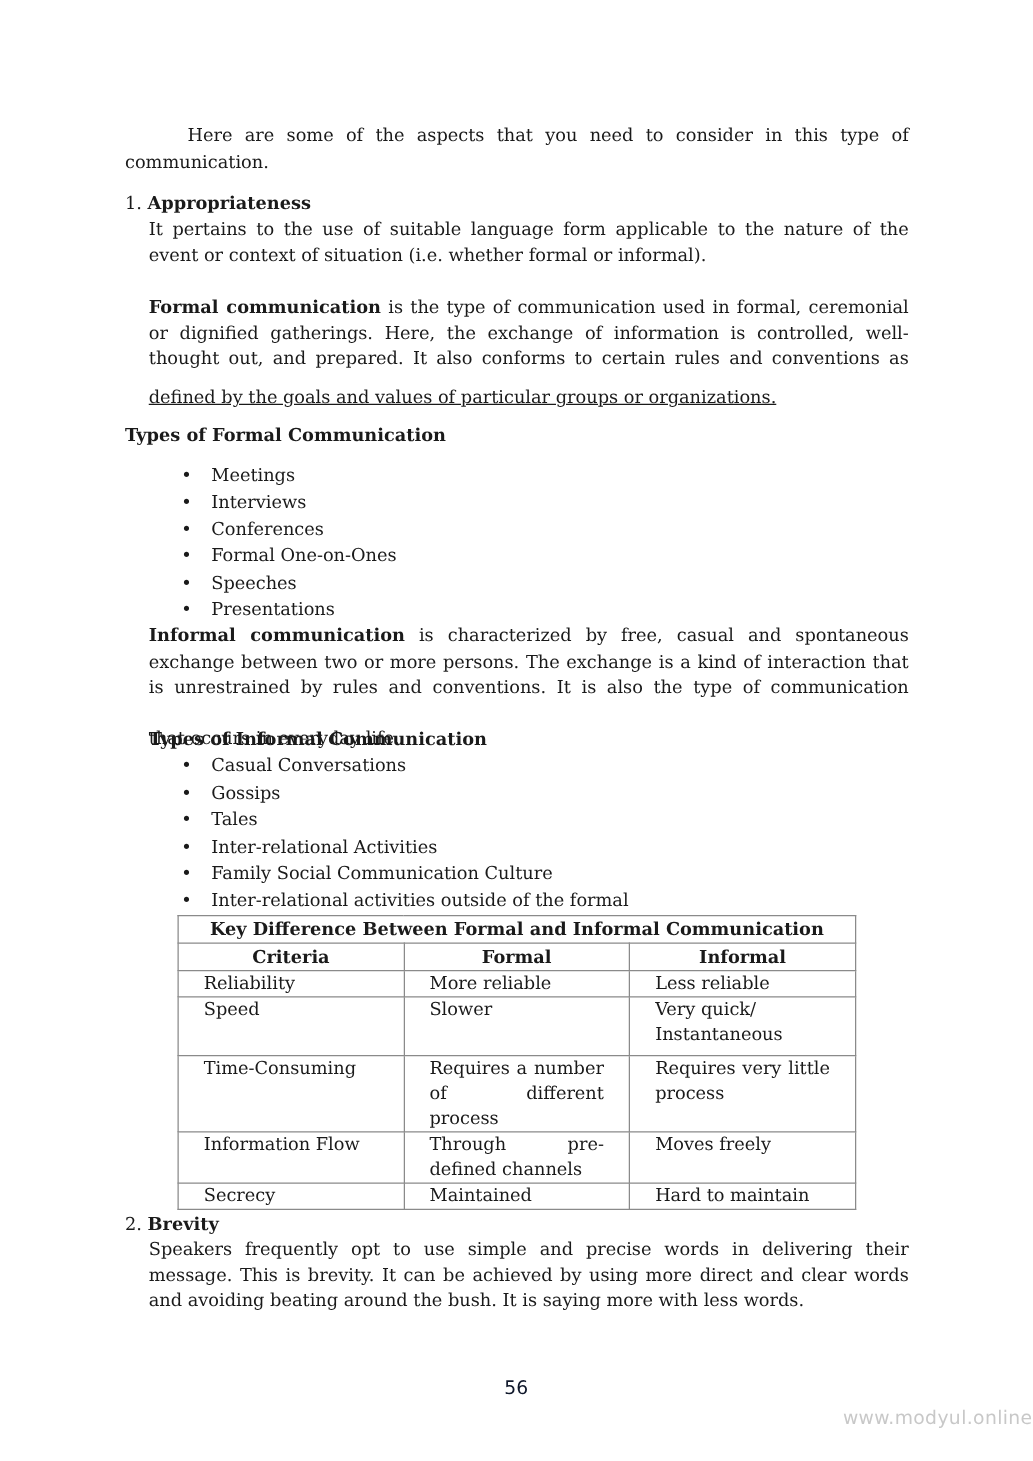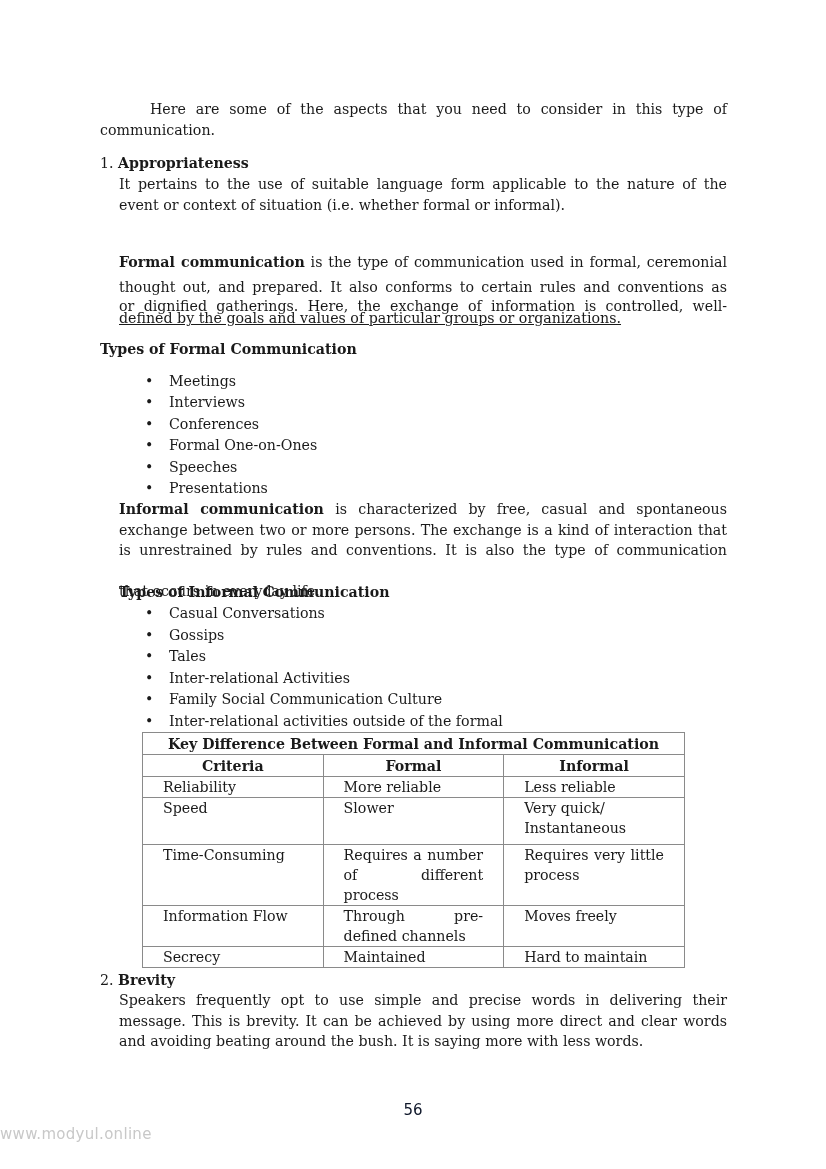--- a/index.html
+++ b/index.html
@@ -12,40 +12,40 @@
   .bullet { position: absolute; font-size: 14.2px; line-height: 20px; white-space: nowrap; }
   .bullet .dot { position: absolute; left: 0; top: 0; }
   .bullet .lbl { position: absolute; left: 24px; top: 0; }
   table.kd { position: absolute; left: 142px; top: 732px; width: 543px; border-collapse: collapse;
              font-size: 14.2px; line-height: 20px; }
   table.kd td, table.kd th { border: 1px solid #8a8a8a; padding: 0 20px; vertical-align: top; }
   table.kd th { font-weight: bold; text-align: center; padding: 1px 4px 0 4px; }
   table.kd td.j { text-align: justify; text-align-last: auto; }
   .pnum { position: absolute; left: 0; width: 826px; top: 1101px; text-align: center; font-size: 15px;
           font-family: "DejaVu Sans", "Liberation Sans", sans-serif; color: #0f172a; }
-  .wm { position: absolute; left: 0; width: 826px; top: 1125px; text-align: left; font-size: 15px;
+  .wm { position: absolute; left: 0; width: 826px; top: 1125px; text-align: right; font-size: 15px;
         font-family: "DejaVu Sans", "Liberation Sans", sans-serif; color: #c8c8c8; letter-spacing: 0.3px; }
 </style>
 </head>
 <body>
 
 <div class="page">
 
   <div class="jl" style="left:150px; top:99px; width:577px;">Here are some of the aspects that you need to consider in this type of</div>
   <div class="line" style="left:100px; top:120px;">communication.</div>
 
   <div class="line" style="left:100px; top:153px;">
     <span>1.</span>
     <span class="b">Appropriateness</span>
   </div>
   <div class="jl" style="left:119px; top:174px; width:608px;">It pertains to the use of suitable language form applicable to the nature of the</div>
   <div class="line" style="left:119px; top:195px;">event or context of situation (i.e. whether formal or informal).</div>
 
-  <div class="jl" style="left:119px; top:236px; width:608px;margin-top:16px;"><span class="b">Formal communication</span><span> is the type of communication used in formal, ceremonial</span></div>
-  <div class="jl" style="left:119px; top:257px; width:608px;margin-top:39px;">or dignified gatherings.  Here, the exchange of information is controlled, well-</div>
+  <div class="jl" style="left:119px; top:236px; width:608px;"><span class="b">Formal communication</span><span> is the type of communication used in formal, ceremonial</span></div>
+  <div class="jl" style="left:119px; top:257px; width:608px;">or dignified gatherings.  Here, the exchange of information is controlled, well-</div>
   <div class="jl" style="left:119px; top:277px; width:608px;">thought out, and prepared.  It also conforms to certain rules and conventions as</div>
   <div class="line" style="left:119px; top:308px;text-decoration:underline;">defined by the goals and values of particular groups or organizations.</div>
 
   <div class="line b" style="left:100px; top:339px;">Types of Formal Communication</div>
   <div class="bullet" style="left:145px; top:371px;">
       <span class="dot">•</span>
       <span class="lbl">Meetings</span>
     </div>
   <div class="bullet" style="left:145px; top:392px;">
       <span class="dot">•</span>

